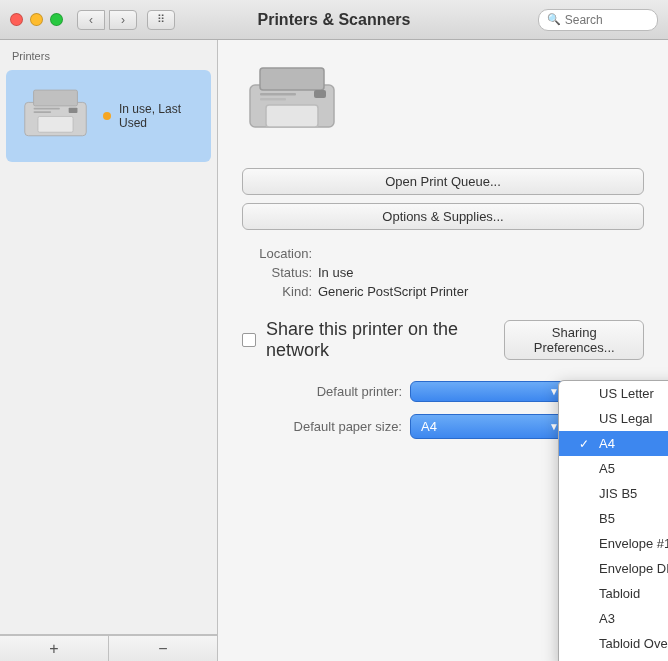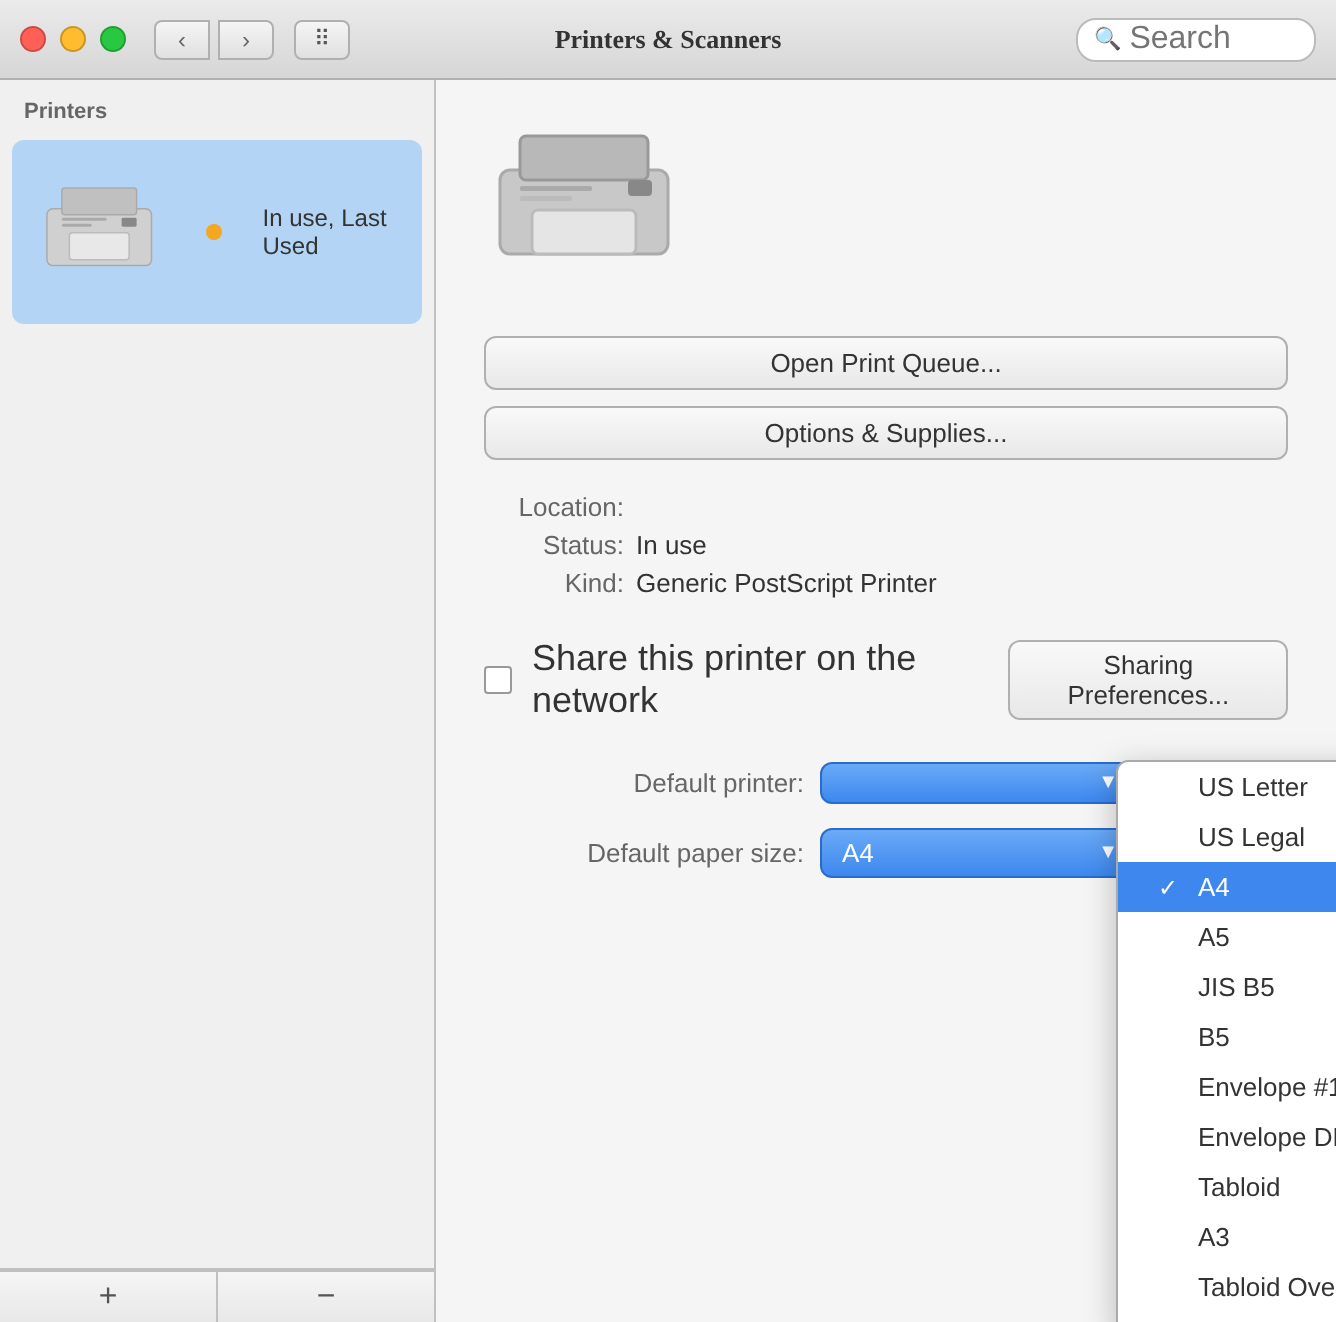--- a/index.html
+++ b/index.html
@@ -77,24 +77,23 @@
       margin-left: 10px;
       cursor: pointer;
       color: #555;
       font-size: 11px;
     }
 
     .window-title {
       position: absolute;
       left: 50%;
       transform: translateX(-50%);
-      font-size: 13px;
+      font-size: 16px;
       font-weight: 600;
       color: #333;
-      font-family: Liberation Serif, serif;
     }
 
     .search-box {
       margin-left: auto;
       display: flex;
       align-items: center;
       background: #fff;
       border: 1px solid #bbb;
       border-radius: 10px;
       padding: 2px 8px;
@@ -105,21 +104,21 @@
 
     .search-icon-inner {
       color: #aaa;
       font-size: 11px;
     }
 
     .search-input-inner {
       border: none;
       outline: none;
       background: transparent;
-      font-size: 16px;
+      font-size: 12px;
       color: #666;
       width: 80px;
     }
 
     
     .main-content {
       display: flex;
       height: 621px;
     }
 
@@ -128,35 +127,35 @@
       width: 218px;
       background: #f0f0f0;
       border-right: 1px solid #c0c0c0;
       display: flex;
       flex-direction: column;
     }
 
     .sidebar-header {
       padding: 10px 12px 6px;
       font-size: 11px;
-      font-weight: 700;
+      font-weight: 400;
       color: #666;
       text-transform: none;
     }
 
     .sidebar-list {
       flex: 1;
       overflow-y: auto;
     }
 
     .sidebar-item {
       display: flex;
       align-items: center;
       padding: 6px 10px;
-      gap: 20px;
+      gap: 8px;
       cursor: pointer;
       background: #b3d4f5;
       border-radius: 6px;
       margin: 2px 6px;
     }
 
     .status-dot {
       width: 8px;
       height: 8px;
       border-radius: 50%;

